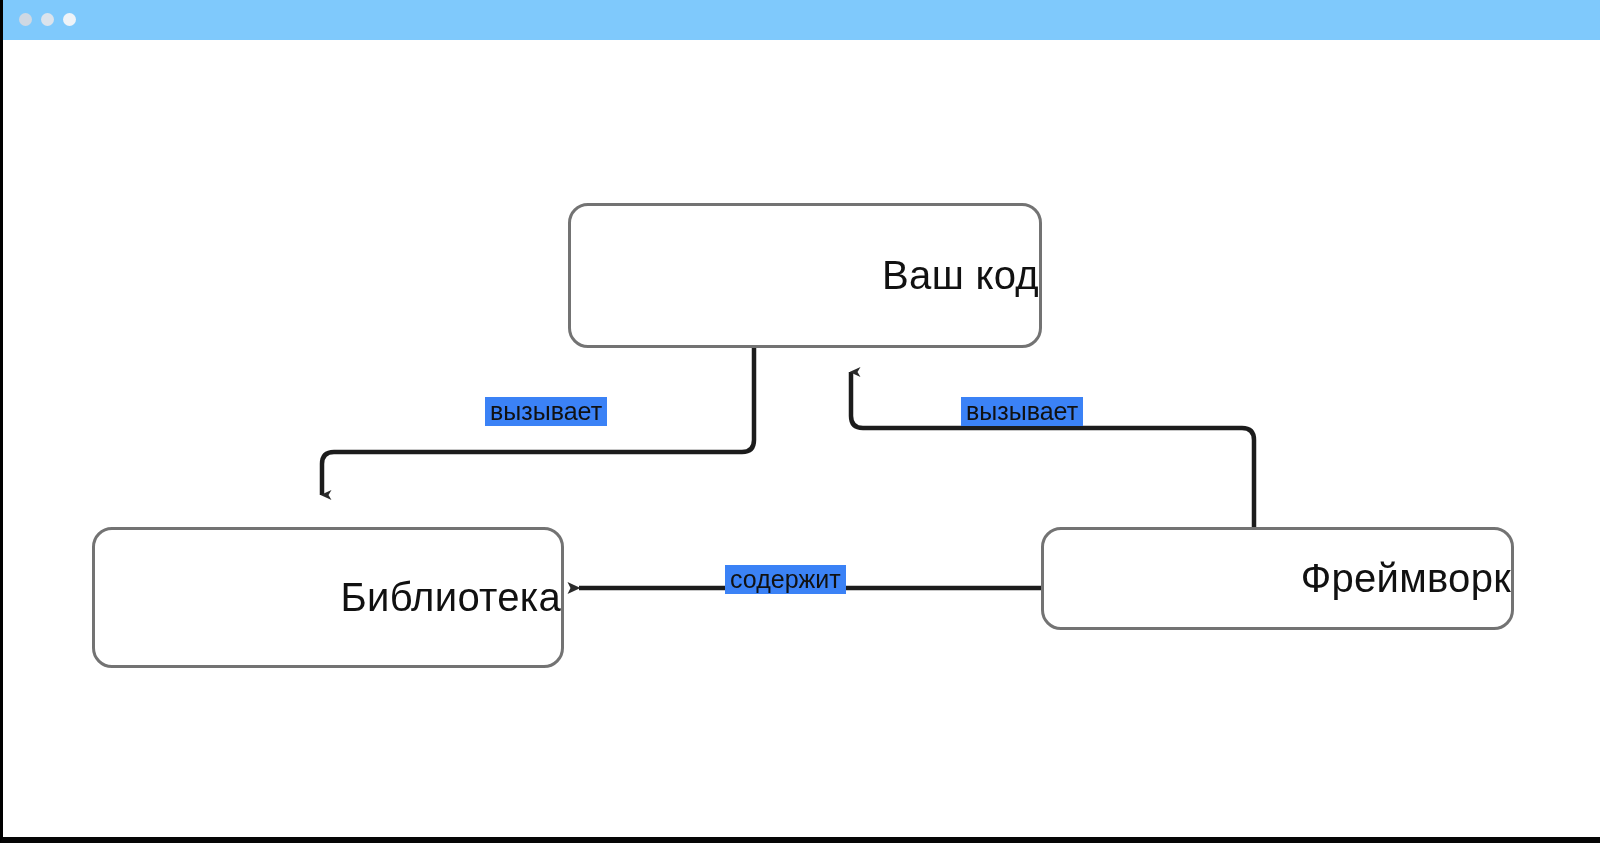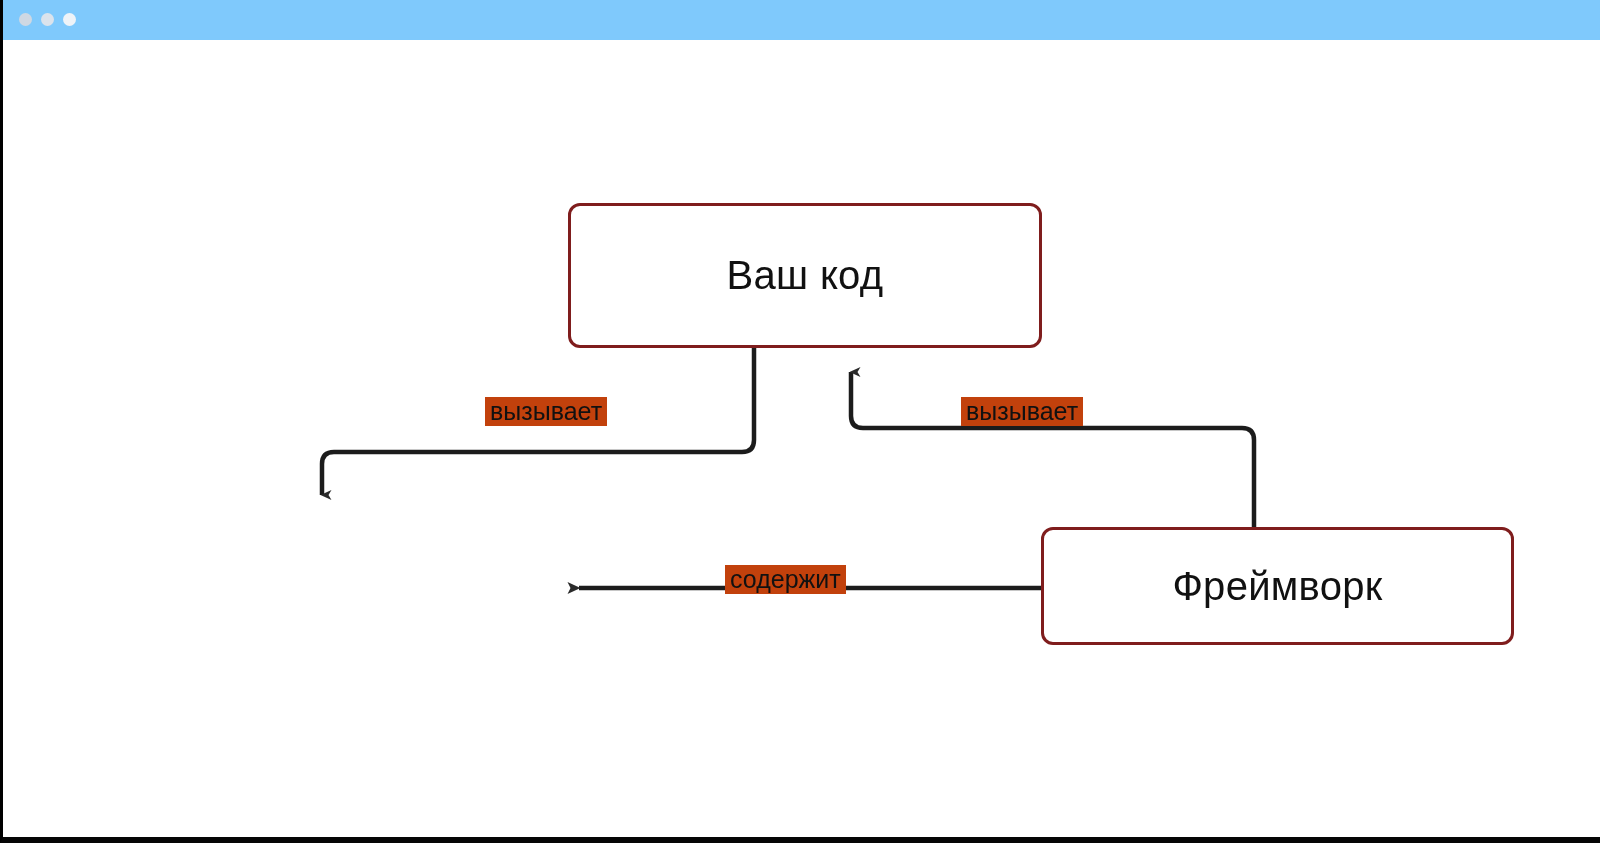--- a/index.html
+++ b/index.html
@@ -57,25 +57,25 @@
     position: absolute;
     left: 0;
     top: 0;
     width: 1600px;
     height: 803px;
   }
   .node {
     position: absolute;
     box-sizing: border-box;
     background: #ffffff;
-    border: 3px solid #7f1d1d;
-    border-radius: 12px;
+    border: 3px solid #737373;
+    border-radius: 20px;
     display: flex;
     align-items: center;
-    justify-content: center;
+    justify-content: flex-end;
     z-index: 3;
   }
   .node-label {
     font-size: 40px;
     color: #111111;
     letter-spacing: 0.3px;
     white-space: nowrap;
   }
   #node-your-code {
     left: 565px;
@@ -86,28 +86,28 @@
   #node-library {
     left: 89px;
     top: 487px;
     width: 472px;
     height: 141px;
   }
   #node-framework {
     left: 1038px;
     top: 487px;
     width: 473px;
-    height: 118px;
+    height: 103px;
   }
   .edge-label {
     position: absolute;
     font-size: 25px;
     color: #111111;
     white-space: nowrap;
-    background: #c2410c;
+    background: #3b82f6;
     padding: 0 5px;
     z-index: 4;
   }
   #edge-label-calls-left {
     left: 482px;
     top: 357px;
   }
   #edge-label-calls-right {
     left: 958px;
     top: 357px;
@@ -149,20 +149,23 @@
 
       <path d="M1251,487 L1251,400 Q1251,388 1239,388 L860,388 Q848,388 848,376 L848,332" fill="none" stroke="#1c1c1c" stroke-width="4.5" stroke-linecap="butt" marker-end="url(#arrowhead-up)"></path>
 
       <path d="M1038,548 L576,548" fill="none" stroke="#1c1c1c" stroke-width="4.5" stroke-linecap="butt" marker-end="url(#arrowhead-left)"></path>
     </svg>
 
     <div class="node" id="node-your-code">
       <span class="node-label">Ваш код</span>
     </div>
 
+    <div class="node" id="node-library">
+      <span class="node-label">Библиотека</span>
+    </div>
 
     <div class="node" id="node-framework">
       <span class="node-label">Фреймворк</span>
     </div>
 
     <div class="edge-label" id="edge-label-calls-left">вызывает</div>
 
     <div class="edge-label" id="edge-label-calls-right">вызывает</div>
 
     <div class="edge-label" id="edge-label-contains">содержит</div>

